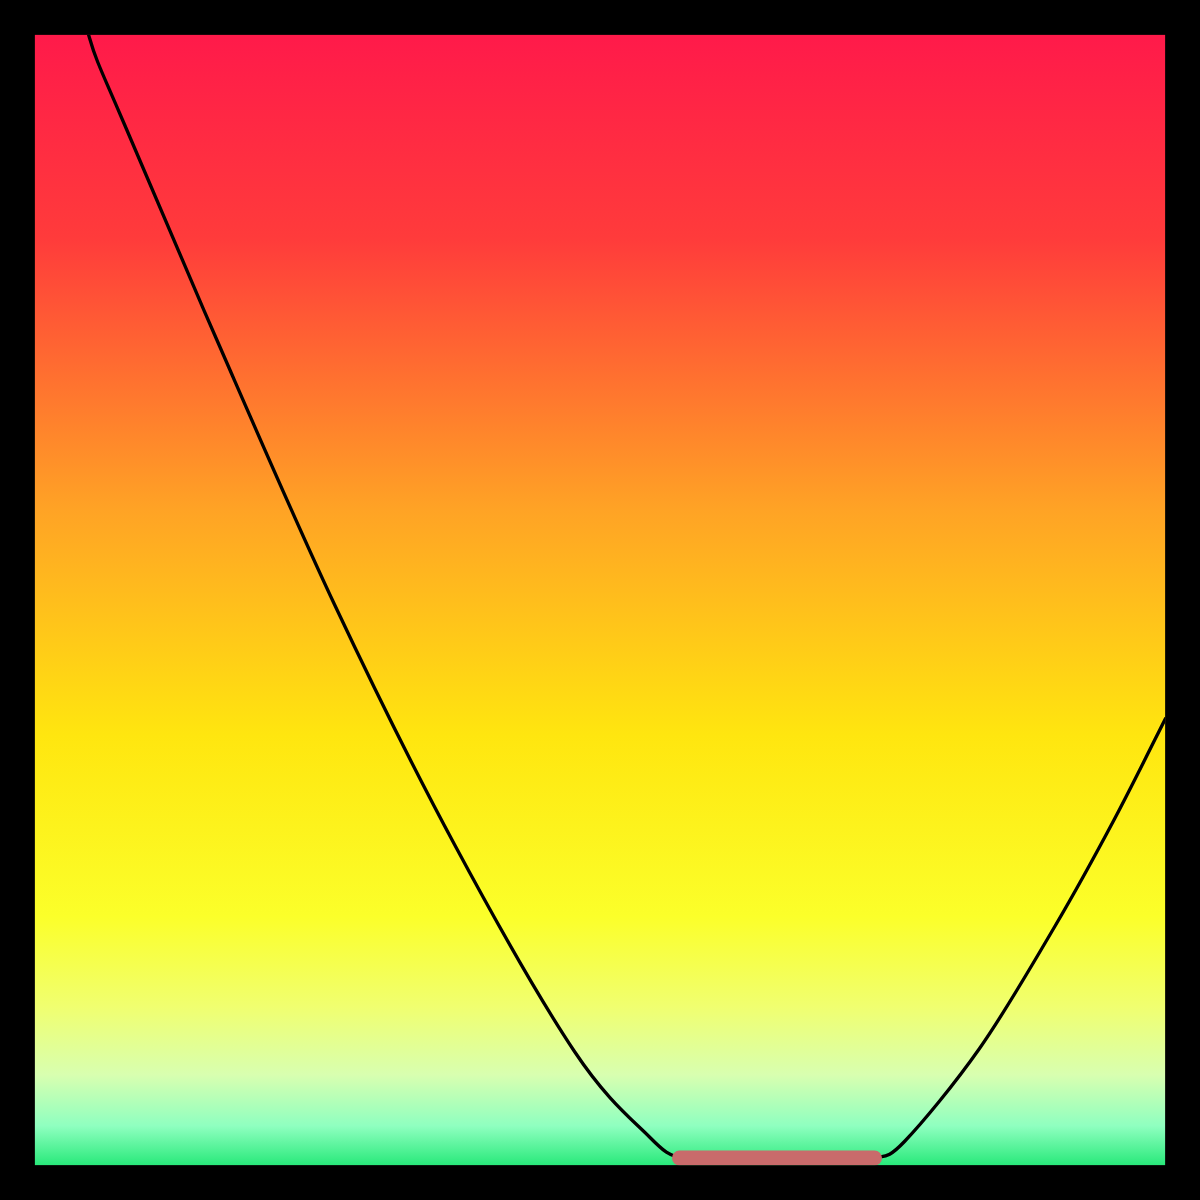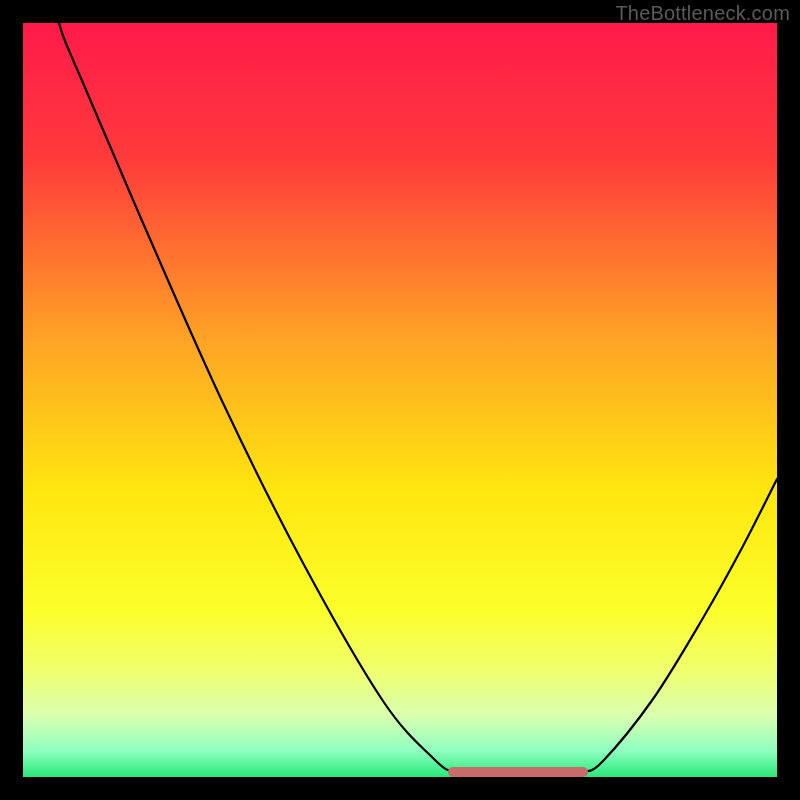--- a/index.html
+++ b/index.html
@@ -61,14 +61,13 @@
       </defs>
       <rect x="0" y="0" width="754" height="754" fill="url(#bg-grad)"></rect>
     </svg>
 
     <svg class="curve-svg" viewBox="0 0 754 754" preserveAspectRatio="none">
       <path id="curve-path" d="M 36 0 C 37.0 3.0, 38.0 8.0, 42 18 C 46.0 28.0, 47.0 29.7, 60 60 C 73.0 90.3, 96.7 146.7, 120 200 C 143.3 253.3, 173.3 323.3, 200 380 C 226.7 436.7, 253.3 490.3, 280 540 C 306.7 589.7, 338.3 645.5, 360 678 C 381.7 710.5, 398.3 723.2, 410 735 C 421.7 746.8, 423.3 746.7, 430 749 C 436.7 751.3, 431.7 749.0, 450 749 C 468.3 749.0, 521.7 749.0, 540 749 C 558.3 749.0, 553.3 750.8, 560 749 C 566.7 747.2, 568.3 750.2, 580 738 C 591.7 725.8, 613.3 699.8, 630 676 C 646.7 652.2, 665.0 620.5, 680 595 C 695.0 569.5, 707.7 546.2, 720 523 C 732.3 499.8, 748.3 467.2, 754 456" fill="none" stroke-width="2.2" stroke-linejoin="round" stroke-linecap="round" stroke="#000000"></path>
       <path id="flat-path" d="M 430 749 L 560 749" fill="none" stroke-width="10" stroke-linecap="round" stroke="#c96b6b"></path>
     </svg>
 
   </div>
-  <div class="watermark">TheBottleneck.com</div>
 </div>
 
 </body></html>

